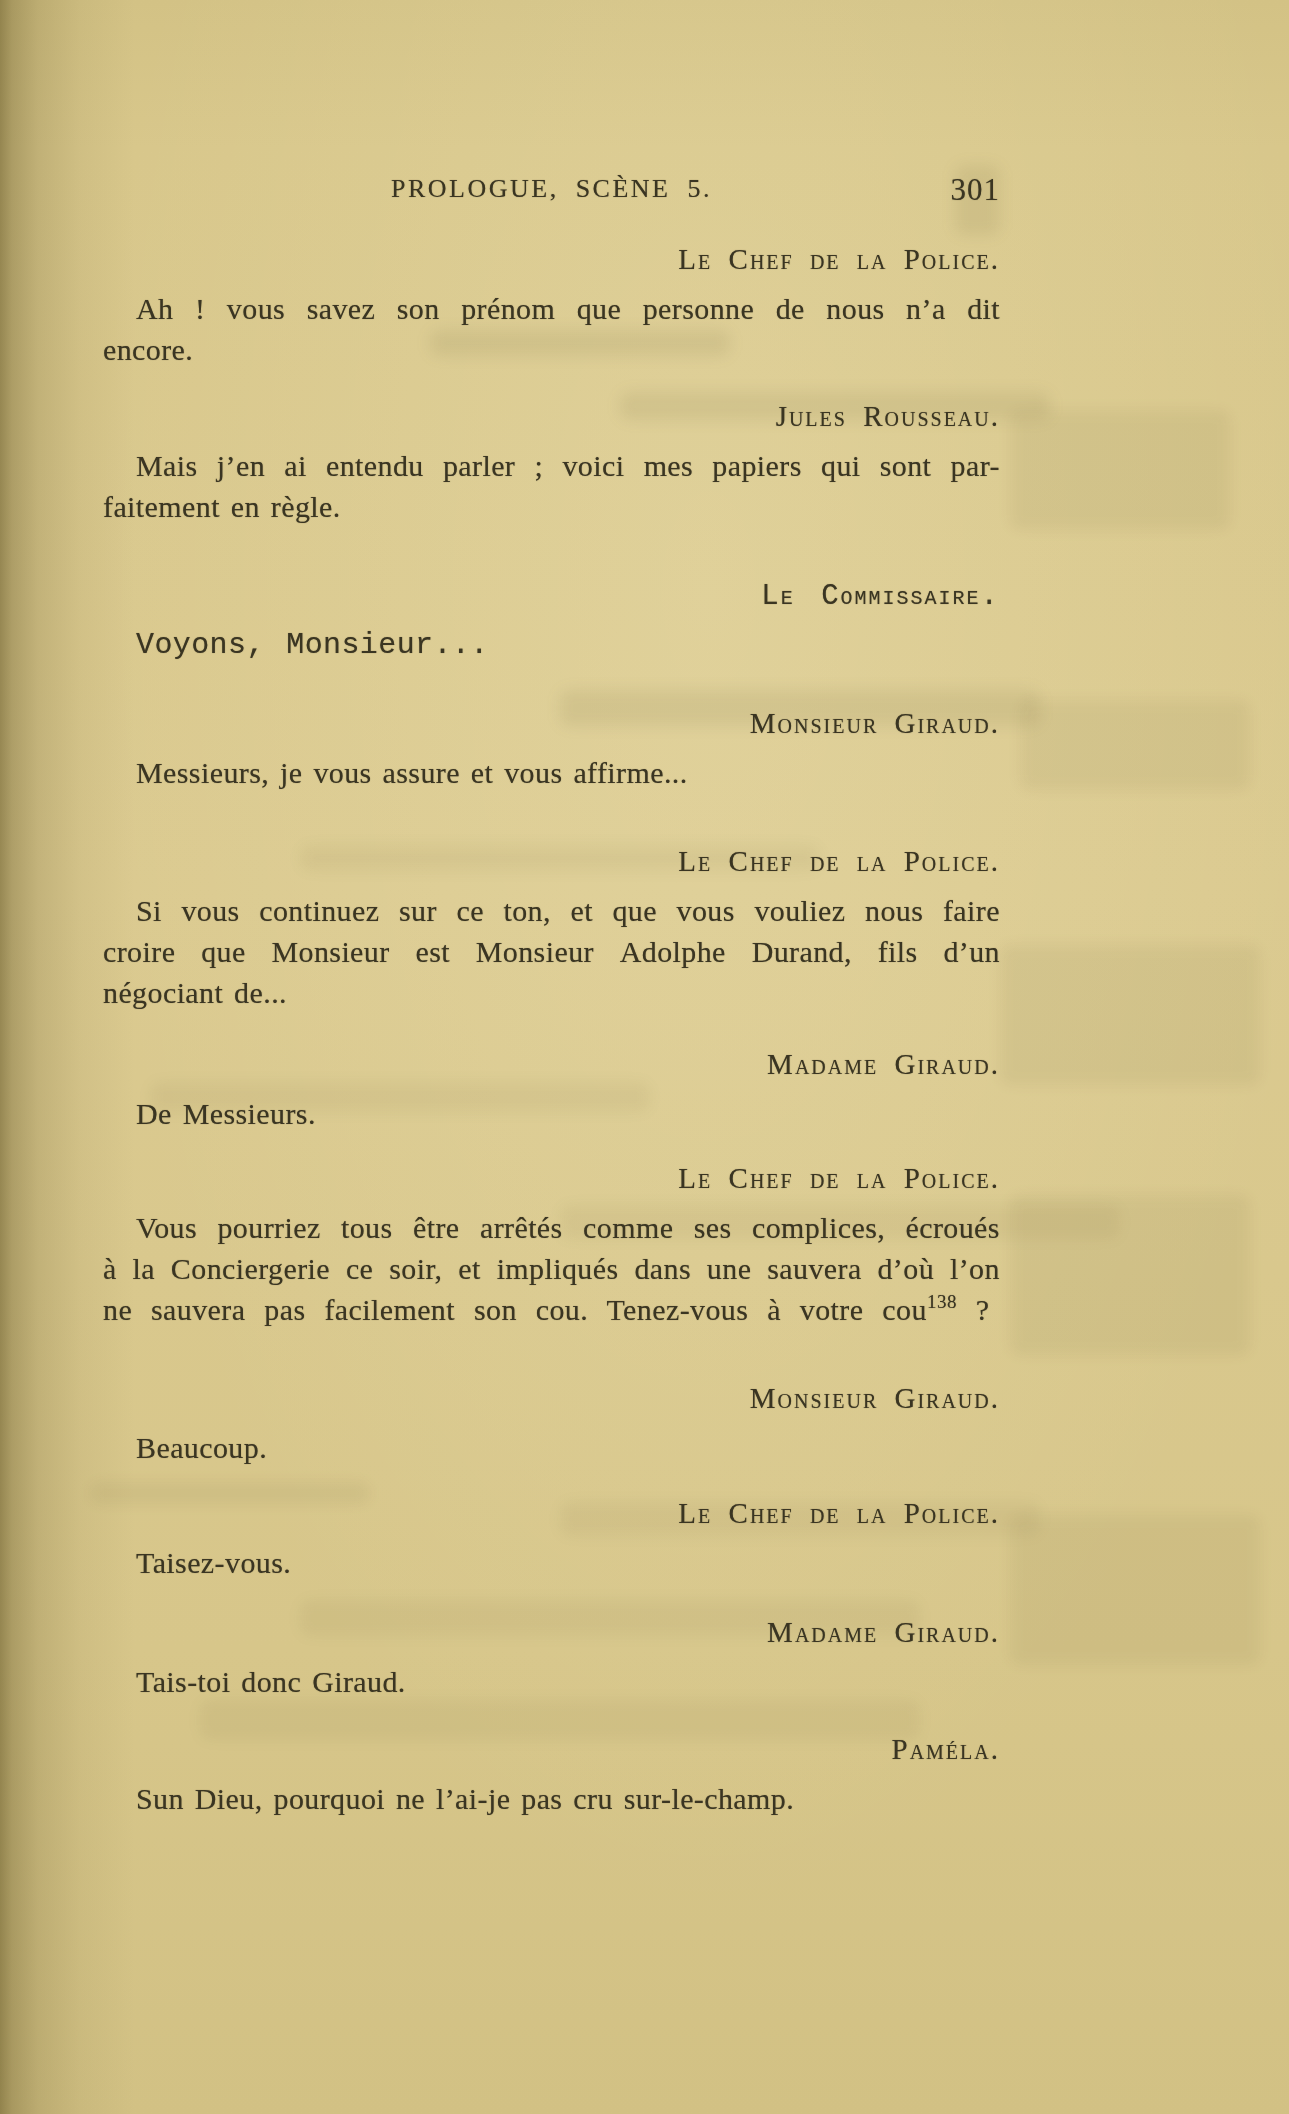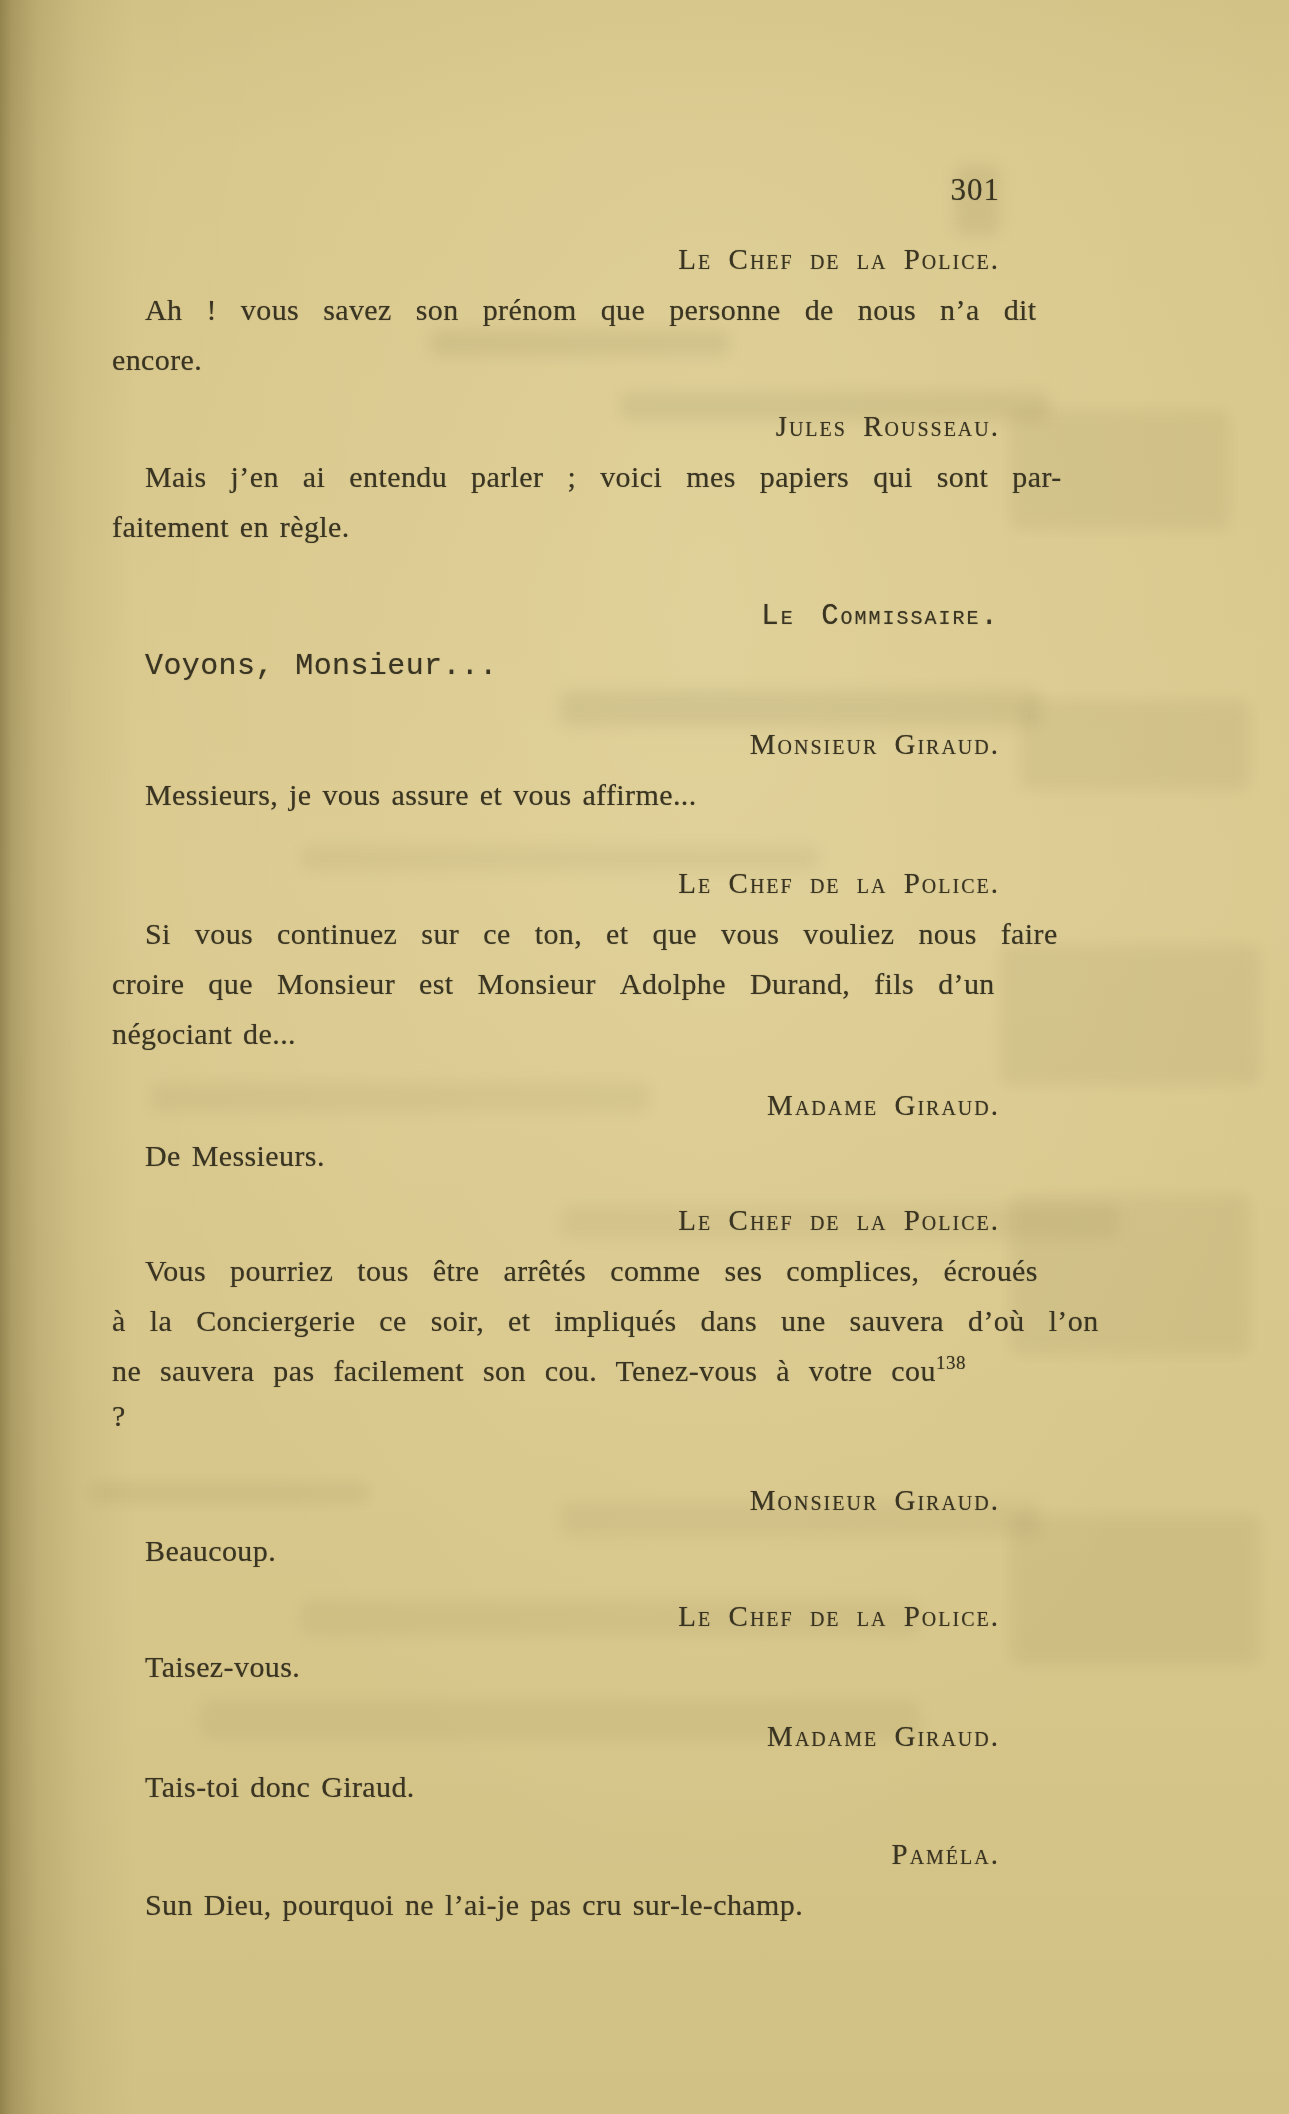--- a/index.html
+++ b/index.html
@@ -39,22 +39,22 @@
   .speech:nth-of-type(8){margin-top:44px;}
   .speech:nth-of-type(9){margin-top:25px;}
   .speech:nth-of-type(10){margin-top:29px;}
   .speech:nth-of-type(11){margin-top:27px;}
   .speaker{
     margin:0 0 8px 0;font-weight:normal;
     font-size:29px;line-height:41px;text-align:right;
     font-variant:small-caps;letter-spacing:2px;word-spacing:7px;
   }
   .line{
-    margin:9px;font-size:30px;line-height:41px;
-    letter-spacing:0.4px;word-spacing:3px;gap:24px;
+    margin:0;font-size:30px;line-height:41px;
+    letter-spacing:0.4px;word-spacing:3px;
   }
   .ind{text-indent:33px;}
   
   .j{display:flex;justify-content:space-between;text-indent:0;white-space:pre;}
   .j.ind{padding-left:33px;}
   .sup-line{word-spacing:11px;}
   .fnref{font-size:19px;vertical-align:baseline;position:relative;top:-12px;letter-spacing:0.5px;text-align:right;}
 </style>
 </head>
 <body>
@@ -71,20 +71,21 @@
   <div class="gh" style="left:1000px;top:945px;width:260px;height:140px;opacity:0.8;"></div>
   <div class="gh" style="left:150px;top:1082px;width:500px;height:30px;opacity:0.7;"></div>
   <div class="gh" style="left:560px;top:1205px;width:560px;height:34px;opacity:0.7;"></div>
   <div class="gh" style="left:1010px;top:1195px;width:240px;height:160px;opacity:0.8;"></div>
   <div class="gh" style="left:90px;top:1482px;width:280px;height:22px;opacity:0.8;"></div>
   <div class="gh" style="left:560px;top:1502px;width:480px;height:34px;opacity:0.7;"></div>
   <div class="gh" style="left:1010px;top:1515px;width:250px;height:150px;opacity:0.8;"></div>
   <div class="gh" style="left:300px;top:1600px;width:620px;height:36px;opacity:0.7;"></div>
   <div class="gh" style="left:200px;top:1700px;width:720px;height:40px;opacity:0.7;"></div>
 
+  <div class="running-header">PROLOGUE, SCÈNE 5.</div>
 
   <div class="page-number">301</div>
 
   <main class="text-block">
 
     <section class="speech">
       <h2 class="speaker">Le Chef de la Police.</h2>
       <p class="line ind j"><span>Ah</span><span>!</span><span>vous</span><span>savez</span><span>son</span><span>prénom</span><span>que</span><span>personne</span><span>de</span><span>nous</span><span>n’a</span><span>dit</span></p>
       <p class="line">encore.</p>
     </section>

